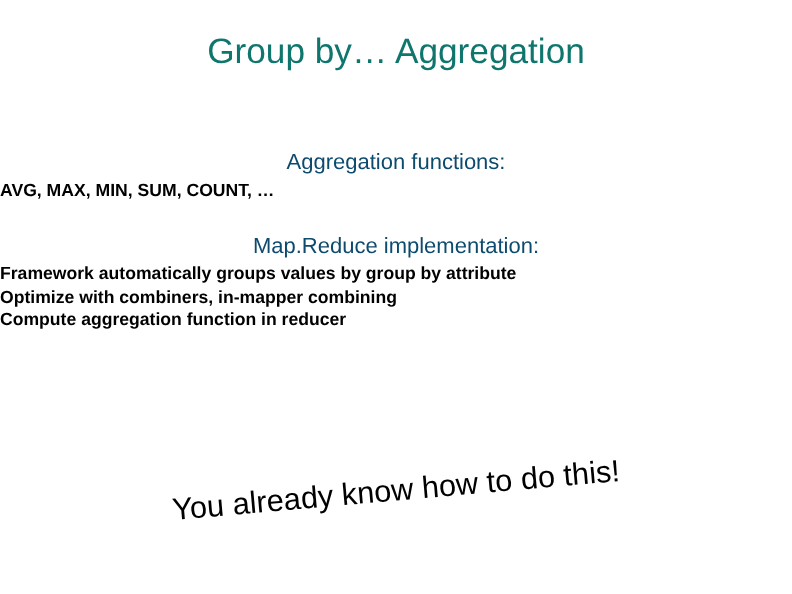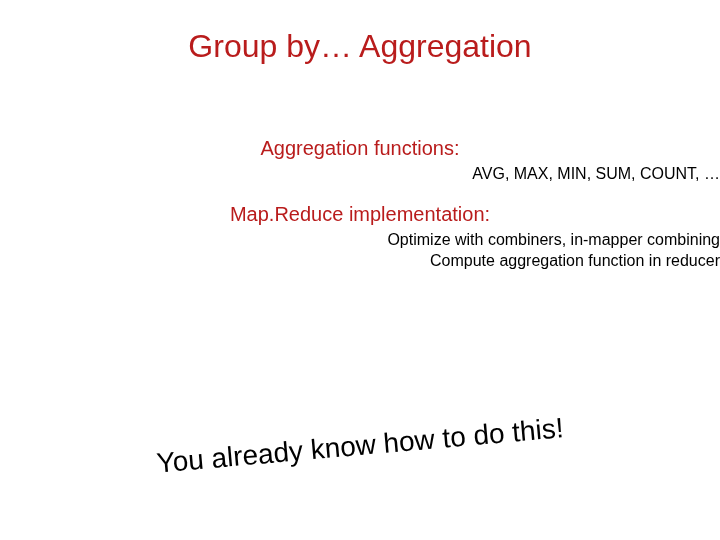--- a/index.html
+++ b/index.html
@@ -13,38 +13,38 @@
       background: white;
       font-family: Arial, Helvetica, sans-serif;
       position: relative;
       overflow: hidden;
     }
     .slide-title {
       text-align: center;
       font-size: 32px;
       font-weight: normal;
       margin-top: 28px;
-      color: #b91c1c;
+      color: #0f766e;
     }
     .section-heading {
       text-align: center;
       font-size: 20px;
       font-weight: normal;
-      color: #b91c1c;
+      color: #0c4a6e;
     }
     .section-heading.first {
       margin-top: 72px;
     }
     .section-heading.second {
-      margin-top: 18px;
+      margin-top: 28px;
     }
     .section-body {
-      text-align: right;
+      text-align: left;
       font-size: 16px;
-      font-weight: normal;
+      font-weight: bold;
       color: #000;
       line-height: 1.3;
       margin-top: 4px;
     }
     .callout {
       position: absolute;
       left: 50%;
       top: 430px;
       transform: translateX(-50%) rotate(-5deg);
       font-size: 28px;
@@ -56,17 +56,18 @@
 </head>
 <body>
 
 <h1 class="slide-title">Group by… Aggregation</h1>
 
 <div class="section-heading first">Aggregation functions:</div>
 <div class="section-body">AVG, MAX, MIN, SUM, COUNT, …</div>
 
 <div class="section-heading second">Map.Reduce implementation:</div>
 <div class="section-body">
+  <div>Framework automatically groups values by group by attribute</div>
   <div>Optimize with combiners, in-mapper combining</div>
   <div>Compute aggregation function in reducer</div>
 </div>
 
 <div class="callout">You already know how to do this!</div>
 
 </body></html>

